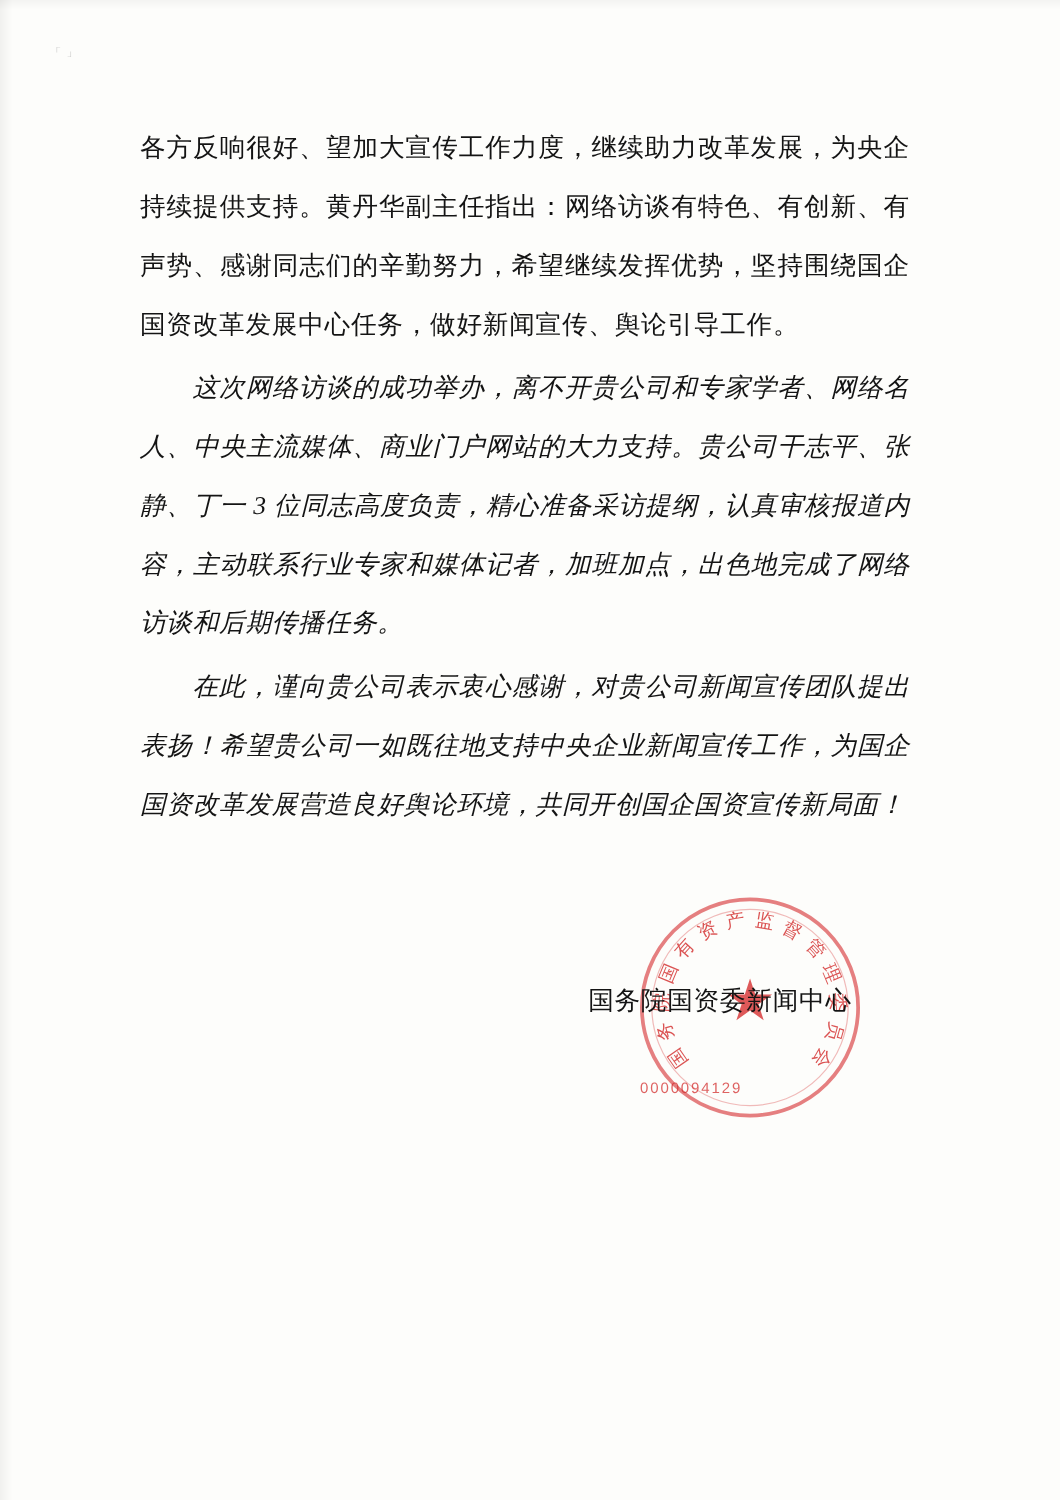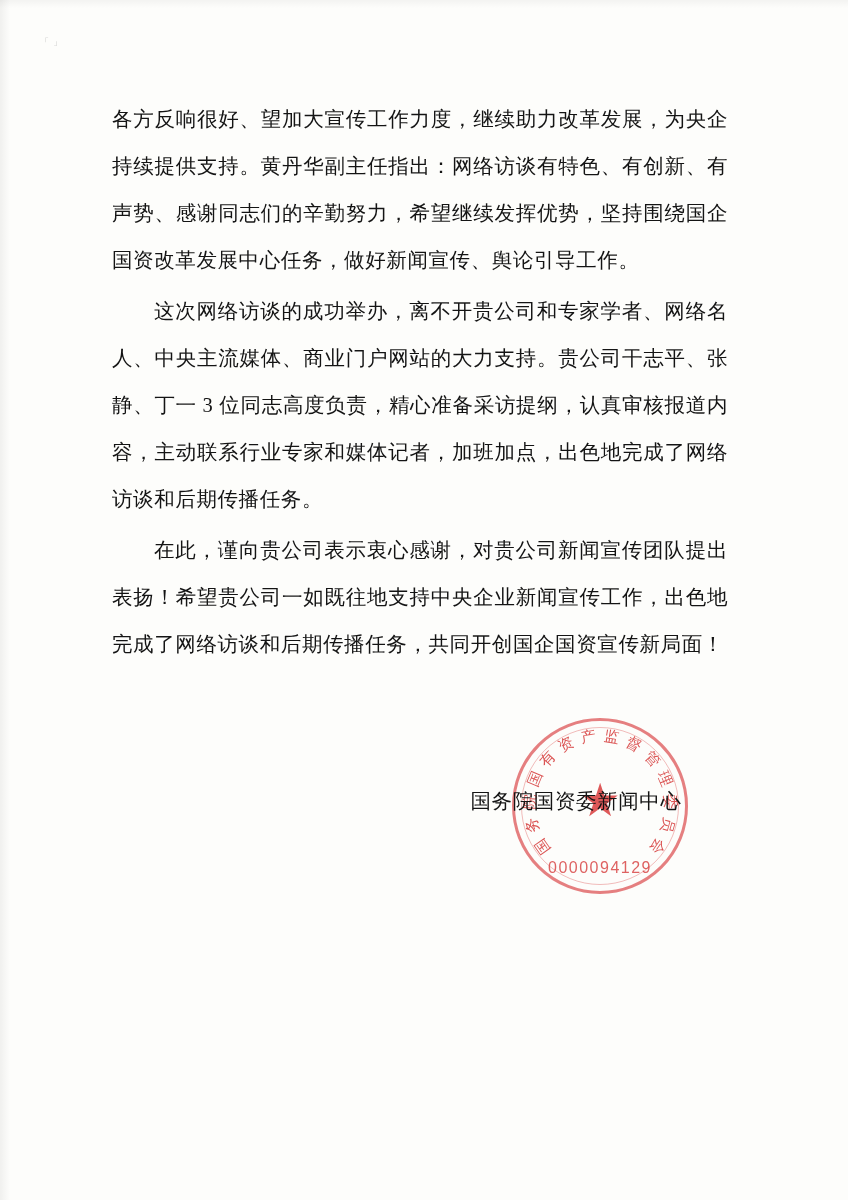--- a/index.html
+++ b/index.html
@@ -49,20 +49,21 @@
     margin: 0 4px 4px 0;
     font-size: 20.5px;
     line-height: 47px;
     text-align: justify;
     text-justify: inter-ideograph;
     letter-spacing: 0.6px;
     color: #141414;
   }
   p.indent {
     text-indent: 2.05em;
+    font-style: italic;
   }
   .signature {
     position: absolute;
     right: 112px;
     top: 780px;
     width: 320px;
     text-align: center;
   }
   .sign-line {
     font-size: 20.5px;
@@ -120,41 +121,40 @@
     color: rgba(211, 45, 45, 0.82);
     font-family: "Liberation Serif", "DejaVu Serif", serif;
     transform-origin: 0 0;
     white-space: nowrap;
   }
   .seal-bottom-text {
     position: absolute;
     left: 0;
     right: 0;
     bottom: 17px;
-    text-align: center;
-    font-size: 16px;
+    font-size: 12px;
     letter-spacing: 1.5px;
     color: rgba(211, 45, 45, 0.75);
     font-family: "Liberation Sans", sans-serif;
   }
 </style>
 </head>
 <body>
 
 <div class="page">
 
   <div class="scan-edge-left"></div>
   <div class="scan-edge-top"></div>
 
   <div class="corner-mark">「 」</div>
 
   <div class="body-text">
     <p class="para">各方反响很好、望加大宣传工作力度，继续助力改革发展，为央企持续提供支持。黄丹华副主任指出：网络访谈有特色、有创新、有声势、感谢同志们的辛勤努力，希望继续发挥优势，坚持围绕国企国资改革发展中心任务，做好新闻宣传、舆论引导工作。</p>
     <p class="para indent">这次网络访谈的成功举办，离不开贵公司和专家学者、网络名人、中央主流媒体、商业门户网站的大力支持。贵公司干志平、张静、丁一 3 位同志高度负责，精心准备采访提纲，认真审核报道内容，主动联系行业专家和媒体记者，加班加点，出色地完成了网络访谈和后期传播任务。</p>
-    <p class="para indent">在此，谨向贵公司表示衷心感谢，对贵公司新闻宣传团队提出表扬！希望贵公司一如既往地支持中央企业新闻宣传工作，出色地完成了网络访谈和后期传播任务，共同开创国企国资宣传新局面！</p>
+    <p class="para indent">在此，谨向贵公司表示衷心感谢，对贵公司新闻宣传团队提出表扬！希望贵公司一如既往地支持中央企业新闻宣传工作，为国企国资改革发展营造良好舆论环境，共同开创国企国资宣传新局面！</p>
   </div>
 
   <div class="seal">
     <div class="seal-ring"></div>
     <div class="seal-ring inner"></div>
     <div class="seal-arc-text">
         <span style="transform: rotate(-215deg) translate(70px) rotate(90deg) translate(-50%, -50%);">国</span>
         <span style="transform: rotate(-195.769deg) translate(70px) rotate(90deg) translate(-50%, -50%);">务</span>
         <span style="transform: rotate(-176.538deg) translate(70px) rotate(90deg) translate(-50%, -50%);">院</span>
         <span style="transform: rotate(-157.308deg) translate(70px) rotate(90deg) translate(-50%, -50%);">国</span>

